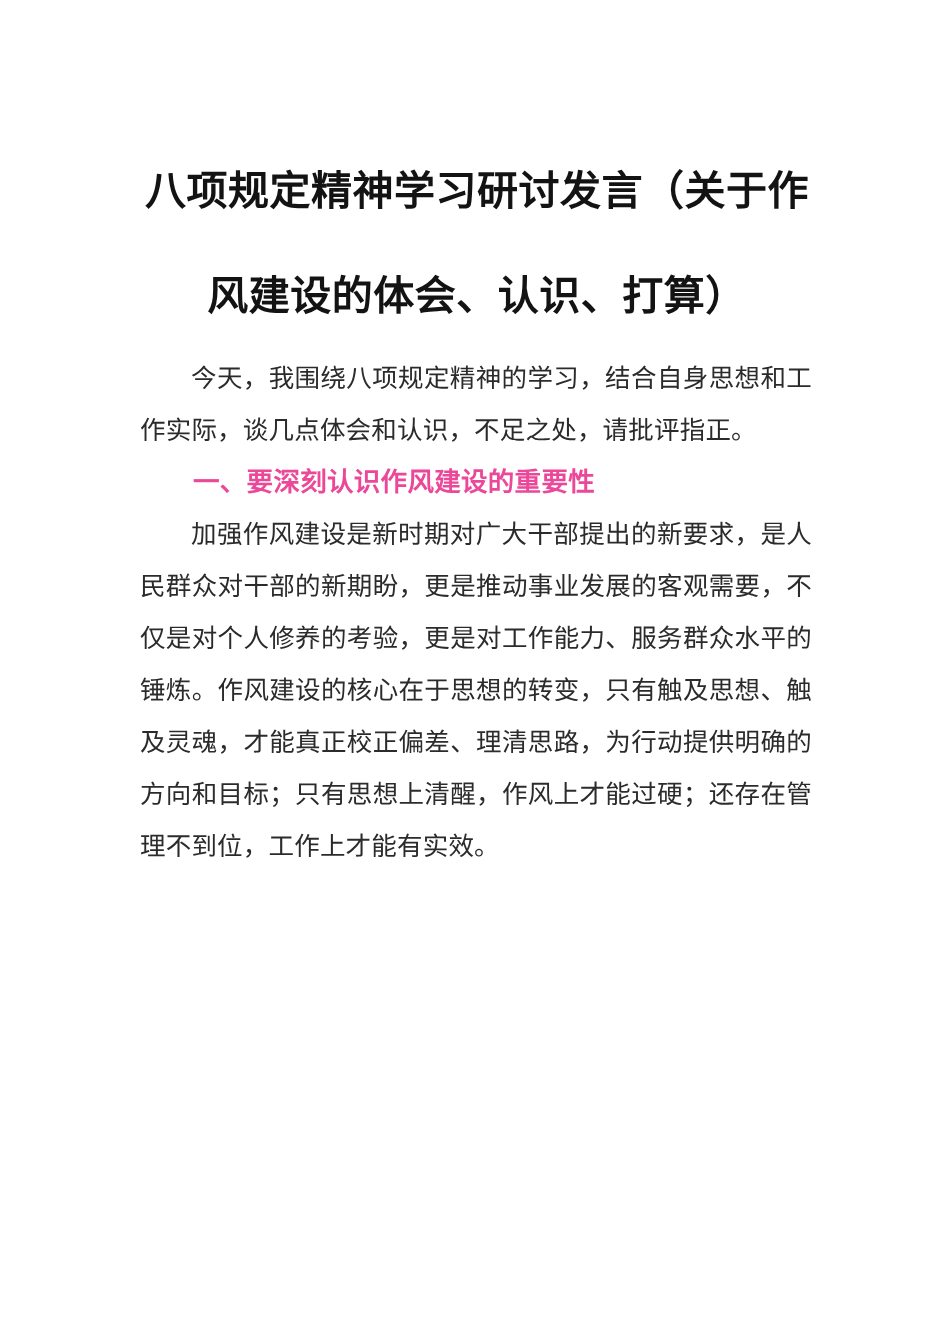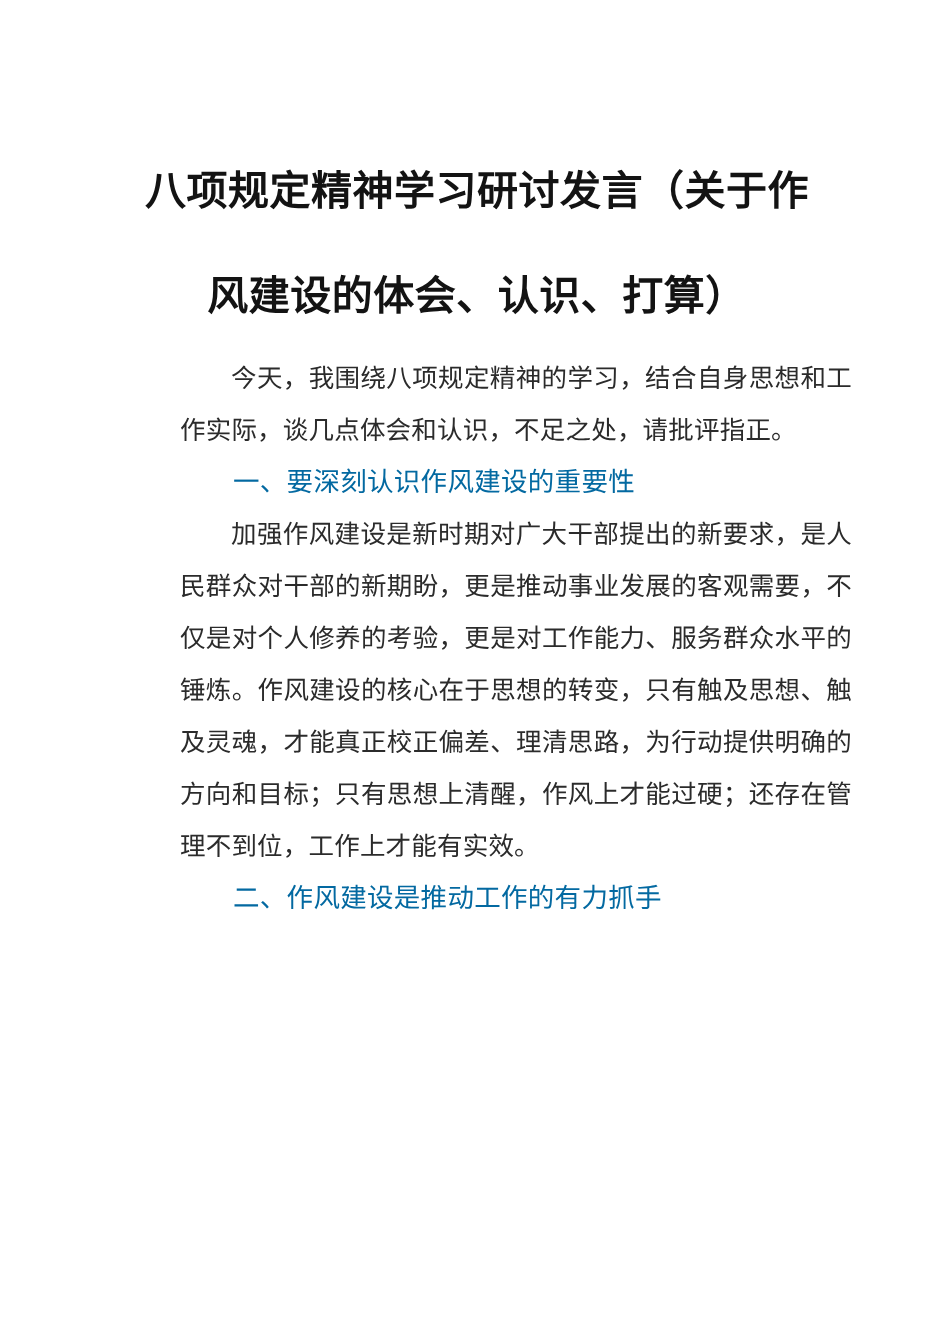--- a/index.html
+++ b/index.html
@@ -35,40 +35,39 @@
     white-space: pre-line;
     text-rendering: geometricPrecision;
   }
 
   
   .body-frame {
     position: absolute;
     left: 140px;
     top: 352px;
     width: 672px;
-    margin-left: 40px;
   }
 
   .para {
     color: #2b2b2b;
     font-family: "DejaVu Serif", "Liberation Serif", serif;
     font-weight: 400;
     font-size: 25.5px;
     line-height: 52px;
     text-align: justify;
     text-justify: inter-character;
     text-indent: 51px;
     margin: 0;
     letter-spacing: 0.2px;
   }
 
   .heading {
-    color: #0369a1;
+    color: #ec4899;
     font-family: "DejaVu Sans", "Liberation Sans", sans-serif;
-    font-weight: 400;
+    font-weight: 700;
     font-size: 26.5px;
     line-height: 52px;
     text-indent: 53px;
     margin: 0;
     letter-spacing: 0.3px;
     white-space: nowrap;
   }
 </style>
 </head>
 <body>
@@ -78,18 +77,17 @@
   <h1 class="doc-title">八项规定精神学习研讨发言（关于作风建设的体会、认识、打算）</h1>
 
   <div class="body-frame">
 
     <p class="para">今天，我围绕八项规定精神的学习，结合自身思想和工作实际，谈几点体会和认识，不足之处，请批评指正。</p>
 
     <p class="heading">一、要深刻认识作风建设的重要性</p>
 
     <p class="para">加强作风建设是新时期对广大干部提出的新要求，是人民群众对干部的新期盼，更是推动事业发展的客观需要，不仅是对个人修养的考验，更是对工作能力、服务群众水平的锤炼。作风建设的核心在于思想的转变，只有触及思想、触及灵魂，才能真正校正偏差、理清思路，为行动提供明确的方向和目标；只有思想上清醒，作风上才能过硬；还存在管理不到位，工作上才能有实效。</p>
 
-    <p class="heading">二、作风建设是推动工作的有力抓手</p>
 
 
   </div>
 
 </div>
 
 </body></html>

